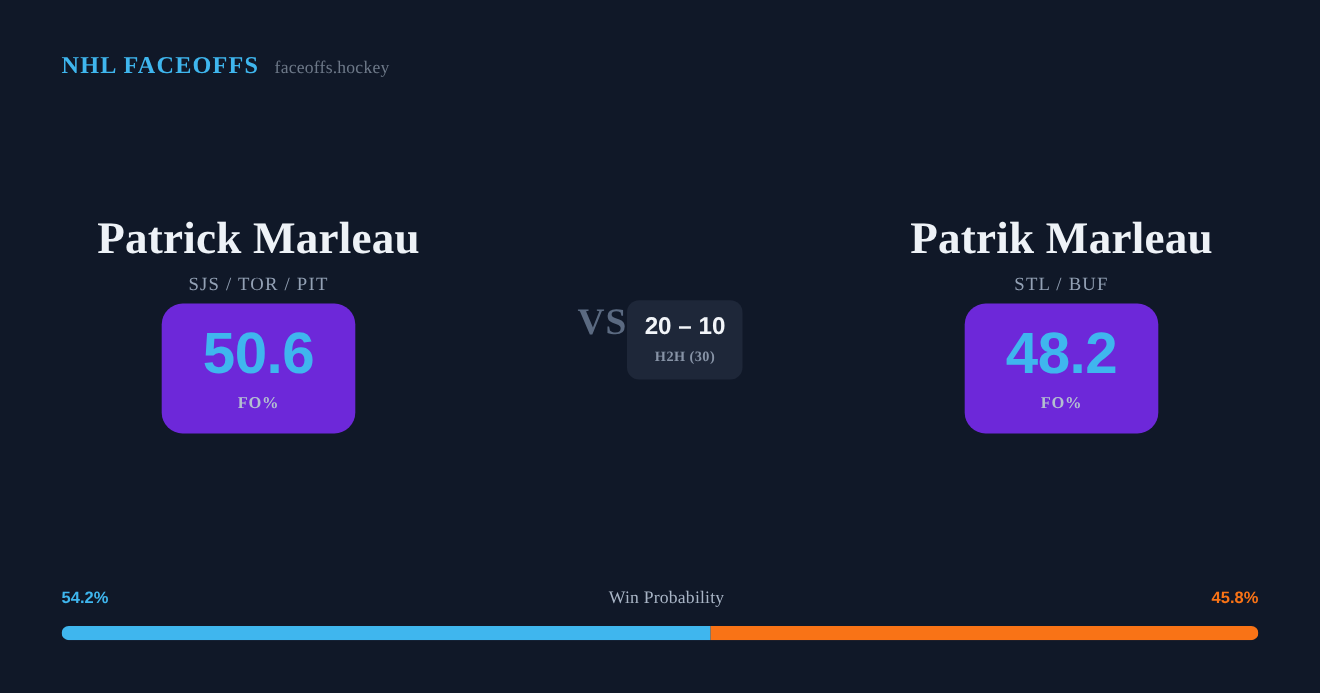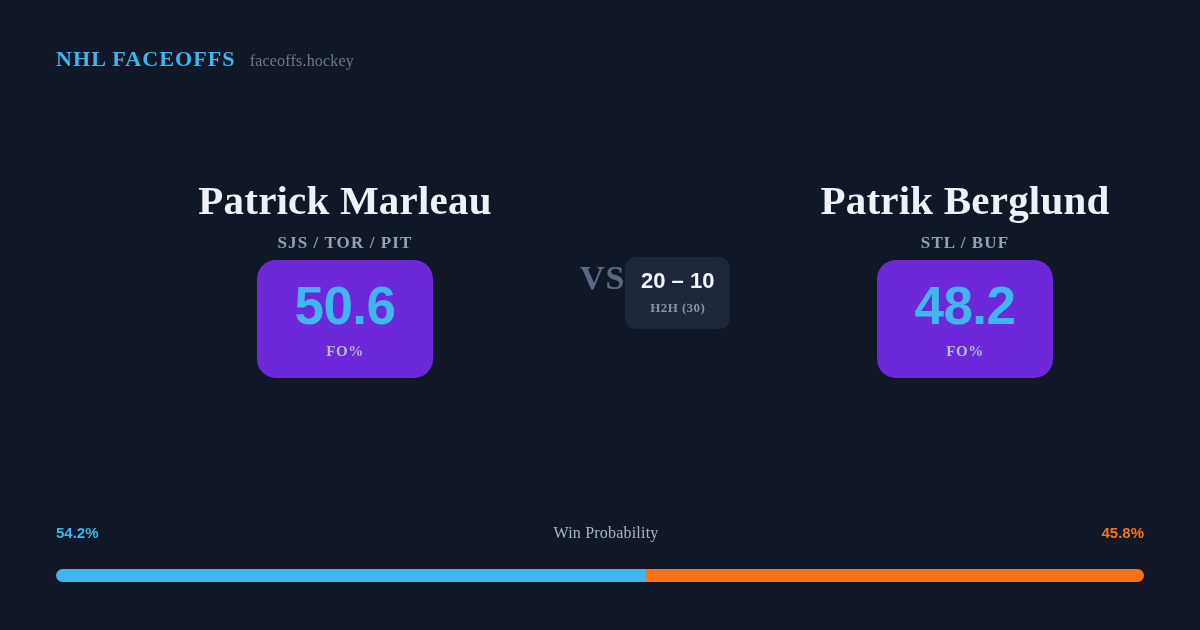--- a/index.html
+++ b/index.html
@@ -33,44 +33,44 @@
     font-family:"Liberation Serif", serif;
     font-size:16px;
     color:#6d7888;
     letter-spacing:0.2px;
     white-space:nowrap;
   }
 
   
   #matchup {
     position:absolute;
-    left:0; right:0; top:176px;
+    left:0; right:0; top:192px;
     display:flex;
     align-items:flex-start;
-    justify-content:flex-end;
+    justify-content:space-between;
   }
   .side {
     width:470px;
     display:flex;
     flex-direction:column;
     align-items:center;
   }
   .player-name {
     font-family:"Liberation Serif", serif;
     font-weight:700;
     font-size:41px;
     color:#eef2f7;
     line-height:1.18;
     white-space:nowrap;
     letter-spacing:0.2px;
   }
   .player-teams {
     margin-top:9px;
     font-family:"Liberation Serif", serif;
-    font-weight:700;
+    font-weight:400;
     font-size:17px;
     color:#93a1b5;
     letter-spacing:1.1px;
     white-space:nowrap;
   }
   .stat-card {
     margin-top:7px;
     width:176px;
     height:118px;
     background:#6d28d9;
@@ -145,21 +145,21 @@
   
   #winprob {
     position:absolute;
     left:56px;
     right:56px;
     bottom:48px;
   }
   #winprob-labels {
     position:relative;
     height:22px;
-    margin-bottom:23px;
+    margin-bottom:12px;
   }
   #wp-left {
     position:absolute; left:0; top:0;
     font-family:"Liberation Sans", sans-serif;
     font-weight:700;
     font-size:15px;
     color:#3fb6ee;
   }
   #wp-title {
     position:absolute; left:12px; right:0; top:0;
@@ -216,21 +216,21 @@
 
     <div id="center">
       <div id="vs-label">VS</div>
       <div id="h2h-card">
         <div id="h2h-record">20 – 10</div>
         <div id="h2h-sub">H2H (30)</div>
       </div>
     </div>
 
     <div class="side">
-      <div class="player-name">Patrik Berglund</div>
+      <div class="player-name">Patrik Marleau</div>
       <div class="player-teams">STL / BUF</div>
       <div class="stat-card">
         <div class="stat-value">48.2</div>
         <div class="stat-label">FO%</div>
       </div>
     </div>
 
   </div>
 
   <div id="winprob">

